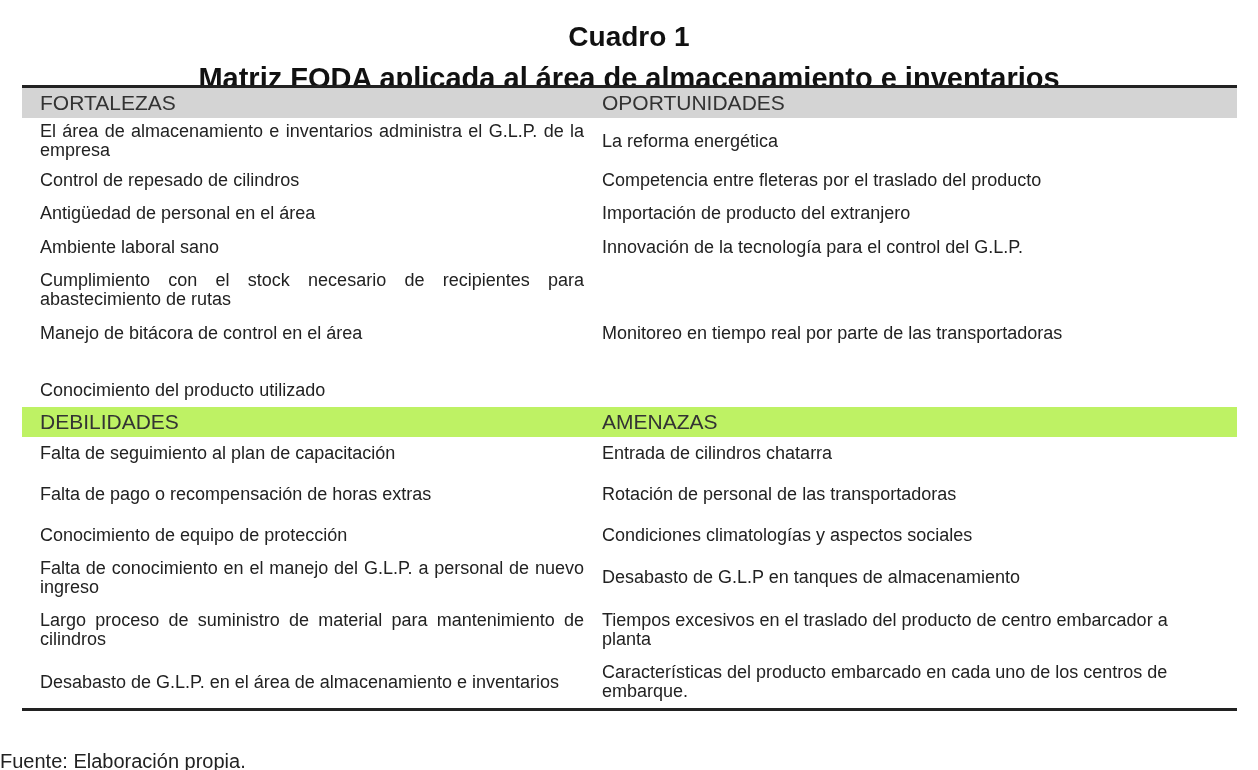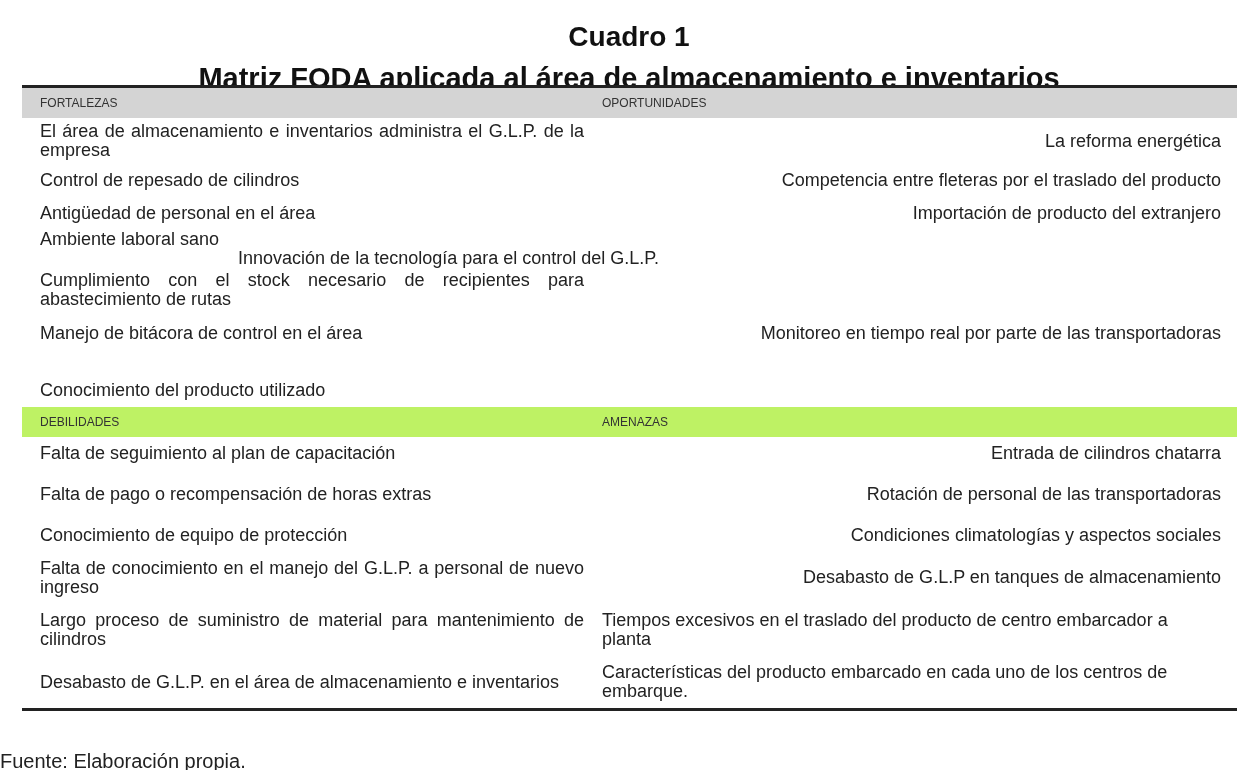--- a/index.html
+++ b/index.html
@@ -1,27 +1,27 @@
 <!DOCTYPE html>
 <html><head>
 <meta charset="utf-8">
 <style>
   html,body{margin:0;padding:0;background:#fff;}
   body{width:1258px;height:770px;position:relative;overflow:hidden;font-family:"Liberation Sans",sans-serif;color:#1a1a1a;}
   .title{position:absolute;left:0;width:1258px;text-align:center;font-weight:bold;font-size:28px;line-height:30px;color:#111;}
   .t1{top:22px;}
   .t2{top:63px;font-size:29px;}
   .table{position:absolute;left:22px;top:85px;width:1215px;border-top:3px solid #222;border-bottom:3px solid #222;}
-  .hdr{display:flex;height:30px;align-items:center;font-size:12px;color:#333;}
+  .hdr{display:flex;height:30px;align-items:center;font-size:21px;color:#333;}
   .hdr.h1{background:#d4d4d4;}
   .hdr.h2{background:#bef264;}
   .row{display:flex;font-size:18px;line-height:19px;color:#222;}
   .c1{width:562px;padding-left:18px;padding-right:0;box-sizing:border-box;text-align:justify;}
   .c2{width:653px;padding-left:18px;padding-right:16px;box-sizing:border-box;}
-  .row .c1,.row .c2{display:flex;align-items:center;justify-content:flex-end;}
+  .row .c1,.row .c2{display:flex;align-items:center;}
   .row .c1 span{display:block;text-align:justify;text-align-last:left;width:100%;}
   .source{position:absolute;left:0;top:750px;font-size:20px;color:#222;}
 </style>
 </head>
 <body>
 
 <div class="title t1">Cuadro 1</div>
 <div class="title t2">Matriz FODA aplicada al área de almacenamiento e inventarios</div>
 
 <div class="table" id="tbl">
@@ -46,21 +46,21 @@
       </div>
     </div>
     <div class="row" style="height: 34px;">
       <div class="c1">
         <span>Antigüedad de personal en el área</span>
       </div>
       <div class="c2">
         <span>Importación de producto del extranjero</span>
       </div>
     </div>
-    <div class="row" style="height: 34px; flex-direction: column;">
+    <div class="row" style="height: 34px;">
       <div class="c1">
         <span>Ambiente laboral sano</span>
       </div>
       <div class="c2">
         <span>Innovación de la tecnología para el control del G.L.P.</span>
       </div>
     </div>
     <div class="row" style="height: 52px;">
       <div class="c1">
         <span>Cumplimiento con el stock necesario de recipientes para abastecimiento de rutas</span>

